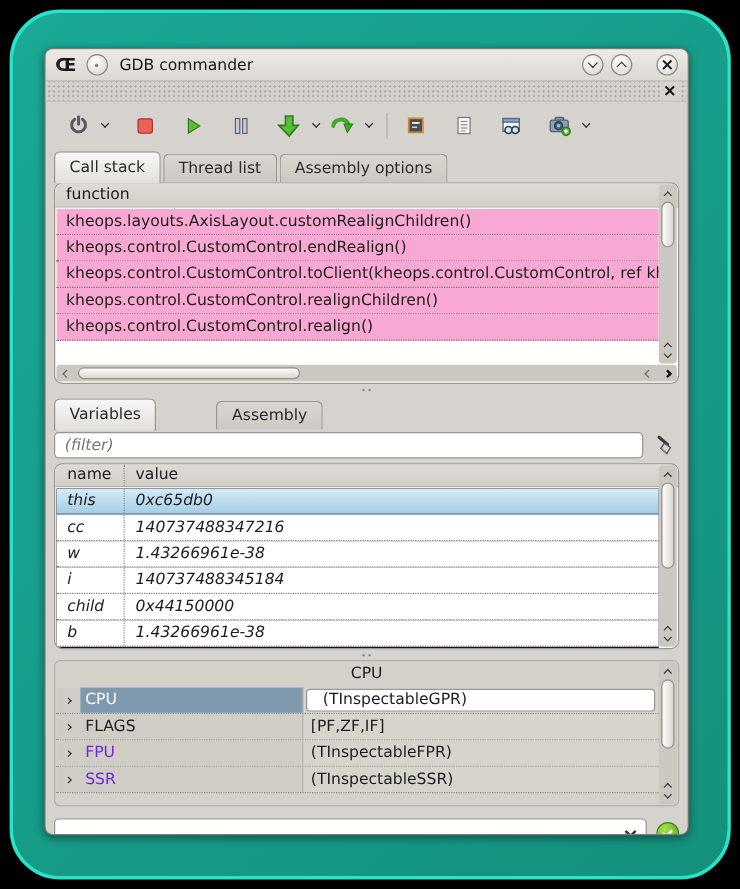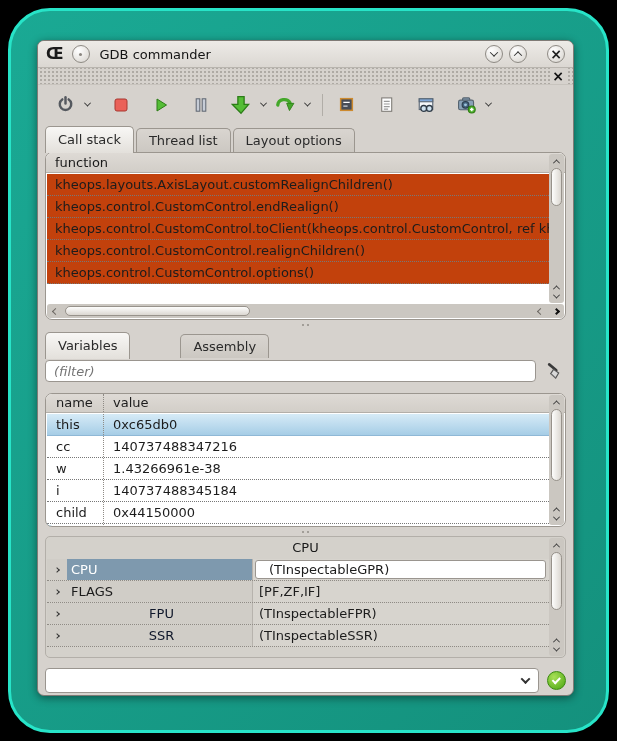--- a/index.html
+++ b/index.html
@@ -110,21 +110,21 @@
   }
 
   
   .callstack { height: 168px; }
   .cs-header {
     height: 20px; line-height: 19px; padding-left: 9px;
     background: linear-gradient(#dedad5, #d2cec8);
     border-bottom: 1px solid #b3afa9; color: #1a1a1a;
   }
   .cs-rows { position: absolute; left: 1px; right: 16px; top: 21px; bottom: 16px; overflow: hidden; background:#fff; }
-  .cs-row { height: 22px; line-height: 21px; padding-left: 8px; border-bottom: 1px dotted #777; white-space: nowrap; background: #c2410c; }
+  .cs-row { height: 22px; line-height: 21px; padding-left: 8px; border-bottom: 1px dotted #777; white-space: nowrap; background: #f9a8d4; }
 
   
   .vscroll { position: absolute; top: 1px; right: 1px; width: 15px; bottom: 16px; background: #cbc7c1; border-radius: 3px; display: flex; flex-direction: column; align-items: center; }
   .vscroll .arr { height: 14px; display: flex; align-items: center; justify-content: center; width: 100%; }
   .vscroll .arr .chev { width: 5px; height: 5px; border-color: #3c3c3c; }
   .vscroll .thumb { width: 11px; background: linear-gradient(90deg, #fdfdfc, #dbd7d1); border: 1px solid #97928b; border-radius: 6px; }
   .vscroll .spacer { flex: 1; }
   .vscroll .btm { display: flex; flex-direction: column; gap: 1px; padding: 2px 0 3px; }
   .hscroll { position: absolute; left: 1px; right: 1px; bottom: 1px; height: 14px; background: #cbc7c1; border-radius: 3px; display: flex; align-items: center; }
   .hscroll .arr { width: 16px; display: flex; align-items: center; justify-content: center; }
@@ -140,46 +140,46 @@
   
   .filter-row { display: flex; align-items: center; padding: 2px 7px 3px 7px; gap: 6px; height: 27px; }
   .filter-input {
     flex: 1; height: 22px; border: 1px solid #9a958f; border-radius: 4px;
     background: #fff; padding: 0 8px; font: italic 13px "DejaVu Sans", sans-serif; color: #8d8a85;
     outline: none;
   }
   .broom-btn { width: 24px; height: 24px; display: flex; align-items: center; justify-content: center; }
 
   
-  .varstable { height: 134px; margin-top: 8px; }
+  .varstable { height: 155px; margin-top: 1px; }
   .vt-header { display: flex; height: 19px; background: linear-gradient(#dedad5, #d2cec8); border-bottom: 1px solid #b3afa9; }
   .vt-header .c1 { width: 58px; padding-left: 10px; line-height: 18px; border-right: 1px dotted #8f8b85; }
   .vt-header .c2 { flex: 1; padding-left: 9px; line-height: 18px; }
-  .vt-rows { position: absolute; top: 20px; left: 1px; right: 16px; bottom: 0; overflow: hidden; background: #0369a1; }
+  .vt-rows { position: absolute; top: 20px; left: 1px; right: 16px; bottom: 0; overflow: hidden; background: #0f172a; font-style: italic; }
   .vt-row { display: flex; height: 22px; border-bottom: 1px dotted #777; background: #fff; }
   .vt-row .c1 { width: 57px; padding-left: 9px; line-height: 21px; border-right: 1px dotted #8f8b85; }
   .vt-row .c2 { flex: 1; padding-left: 9px; line-height: 21px; }
   .vt-row.selected { background: linear-gradient(#d6ebf7, #a6cde6); border-bottom: 1px solid #8fb8d6; }
   .varstable .vscroll { bottom: 1px; }
   .varstable .thumb { height: 72px; }
 
   
   .groupbox {
     margin: 0 7px; border: 1px solid #b3afa9; border-radius: 5px;
     background: #d4d1cb; position: relative; height: 122px; overflow: hidden;
   }
   .gb-title { text-align: center; height: 21px; line-height: 21px; color: #1a1a1a; }
   .cpu-rows { position: absolute; top: 22px; left: 1px; right: 16px; bottom: 0; }
   .cpu-row { display: flex; height: 22px; border-bottom: 1px dotted #8f8b85; align-items: stretch; }
   .cpu-row .exp { width: 20px; display: flex; align-items: center; justify-content: center; background: #d0cdc7; }
   .cpu-row .exp .chev { width: 4px; height: 4px; border-width: 1.6px; border-color: #333; }
   .cpu-row .nm { width: 186px; line-height: 21px; padding-left: 4px; background: #d0cdc7; border-right: 1px solid #b7b3ad; }
   .cpu-row .val { flex: 1; line-height: 21px; padding-left: 6px; background: #d7d4ce; display: flex; align-items: center; }
   .cpu-row.selected .nm { background: #7e99ae; color: #fff; }
-  .cpu-row.disabled .nm { color: #0f172a; text-align: center; }
+  .cpu-row.disabled .nm { color: #6d28d9; }
   .cpu-row .val .val-text { display: block; }
   .cpu-row.editable .val { padding: 1px 3px 1px 2px; }
   .cpu-row.editable .val .val-text {
     flex: 1; background: #fff; border: 1px solid #9a958f; border-radius: 3px;
     height: 19px; line-height: 18px; padding-left: 13px;
   }
   .cpu-scroll { bottom: 1px; }
   .cpu-scroll .thumb { height: 58px; }
 
   
@@ -323,32 +323,32 @@
     </div>
 
     <div class="tabbar">
       <div class="tab active">
         <span>Call stack</span>
       </div>
         <div class="tab">
         <span>Thread list</span>
       </div>
         <div class="tab">
-        <span>Layout options</span>
+        <span>Assembly options</span>
       </div>
     </div>
 
     <div class="panel callstack">
       <div class="cs-header">function</div>
       <div class="cs-rows">
         <div class="cs-row">kheops.layouts.AxisLayout.customRealignChildren()</div>
           <div class="cs-row">kheops.control.CustomControl.endRealign()</div>
           <div class="cs-row">kheops.control.CustomControl.toClient(kheops.control.CustomControl, ref kheops.</div>
           <div class="cs-row">kheops.control.CustomControl.realignChildren()</div>
-          <div class="cs-row">kheops.control.CustomControl.options()</div>
+          <div class="cs-row">kheops.control.CustomControl.realign()</div>
       </div>
       <div class="vscroll" style="bottom:16px;">
         <span class="arr">
             <span class="chev up"></span>
           </span>
         <span class="thumb" style="height:38px;"></span>
         <span class="spacer"></span>
         <span class="btm">
           <span class="arr" style="height:8px;">
               <span class="chev up"></span>

